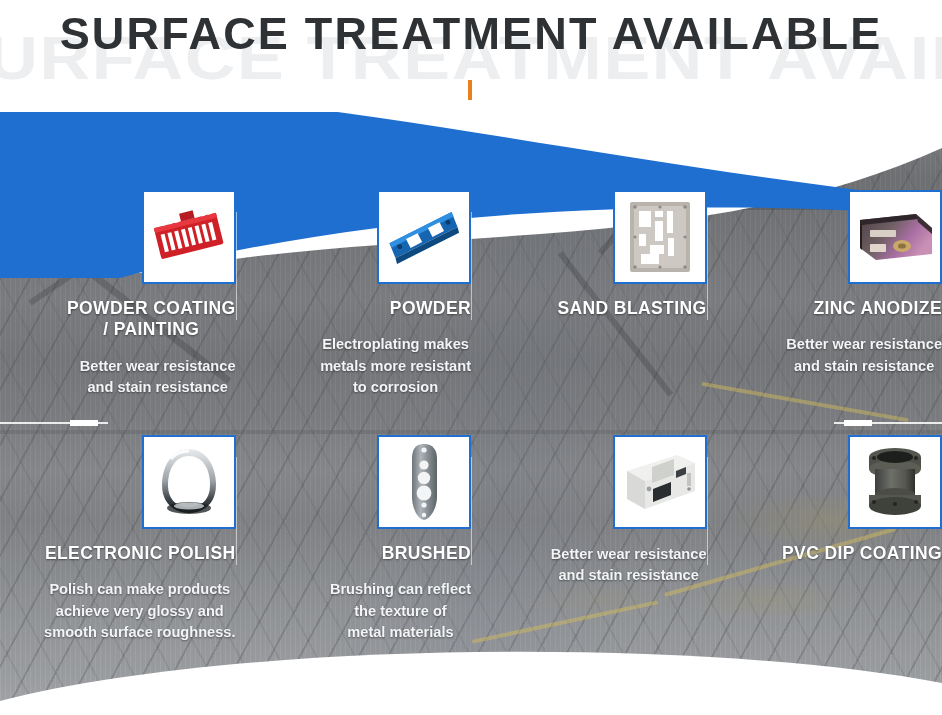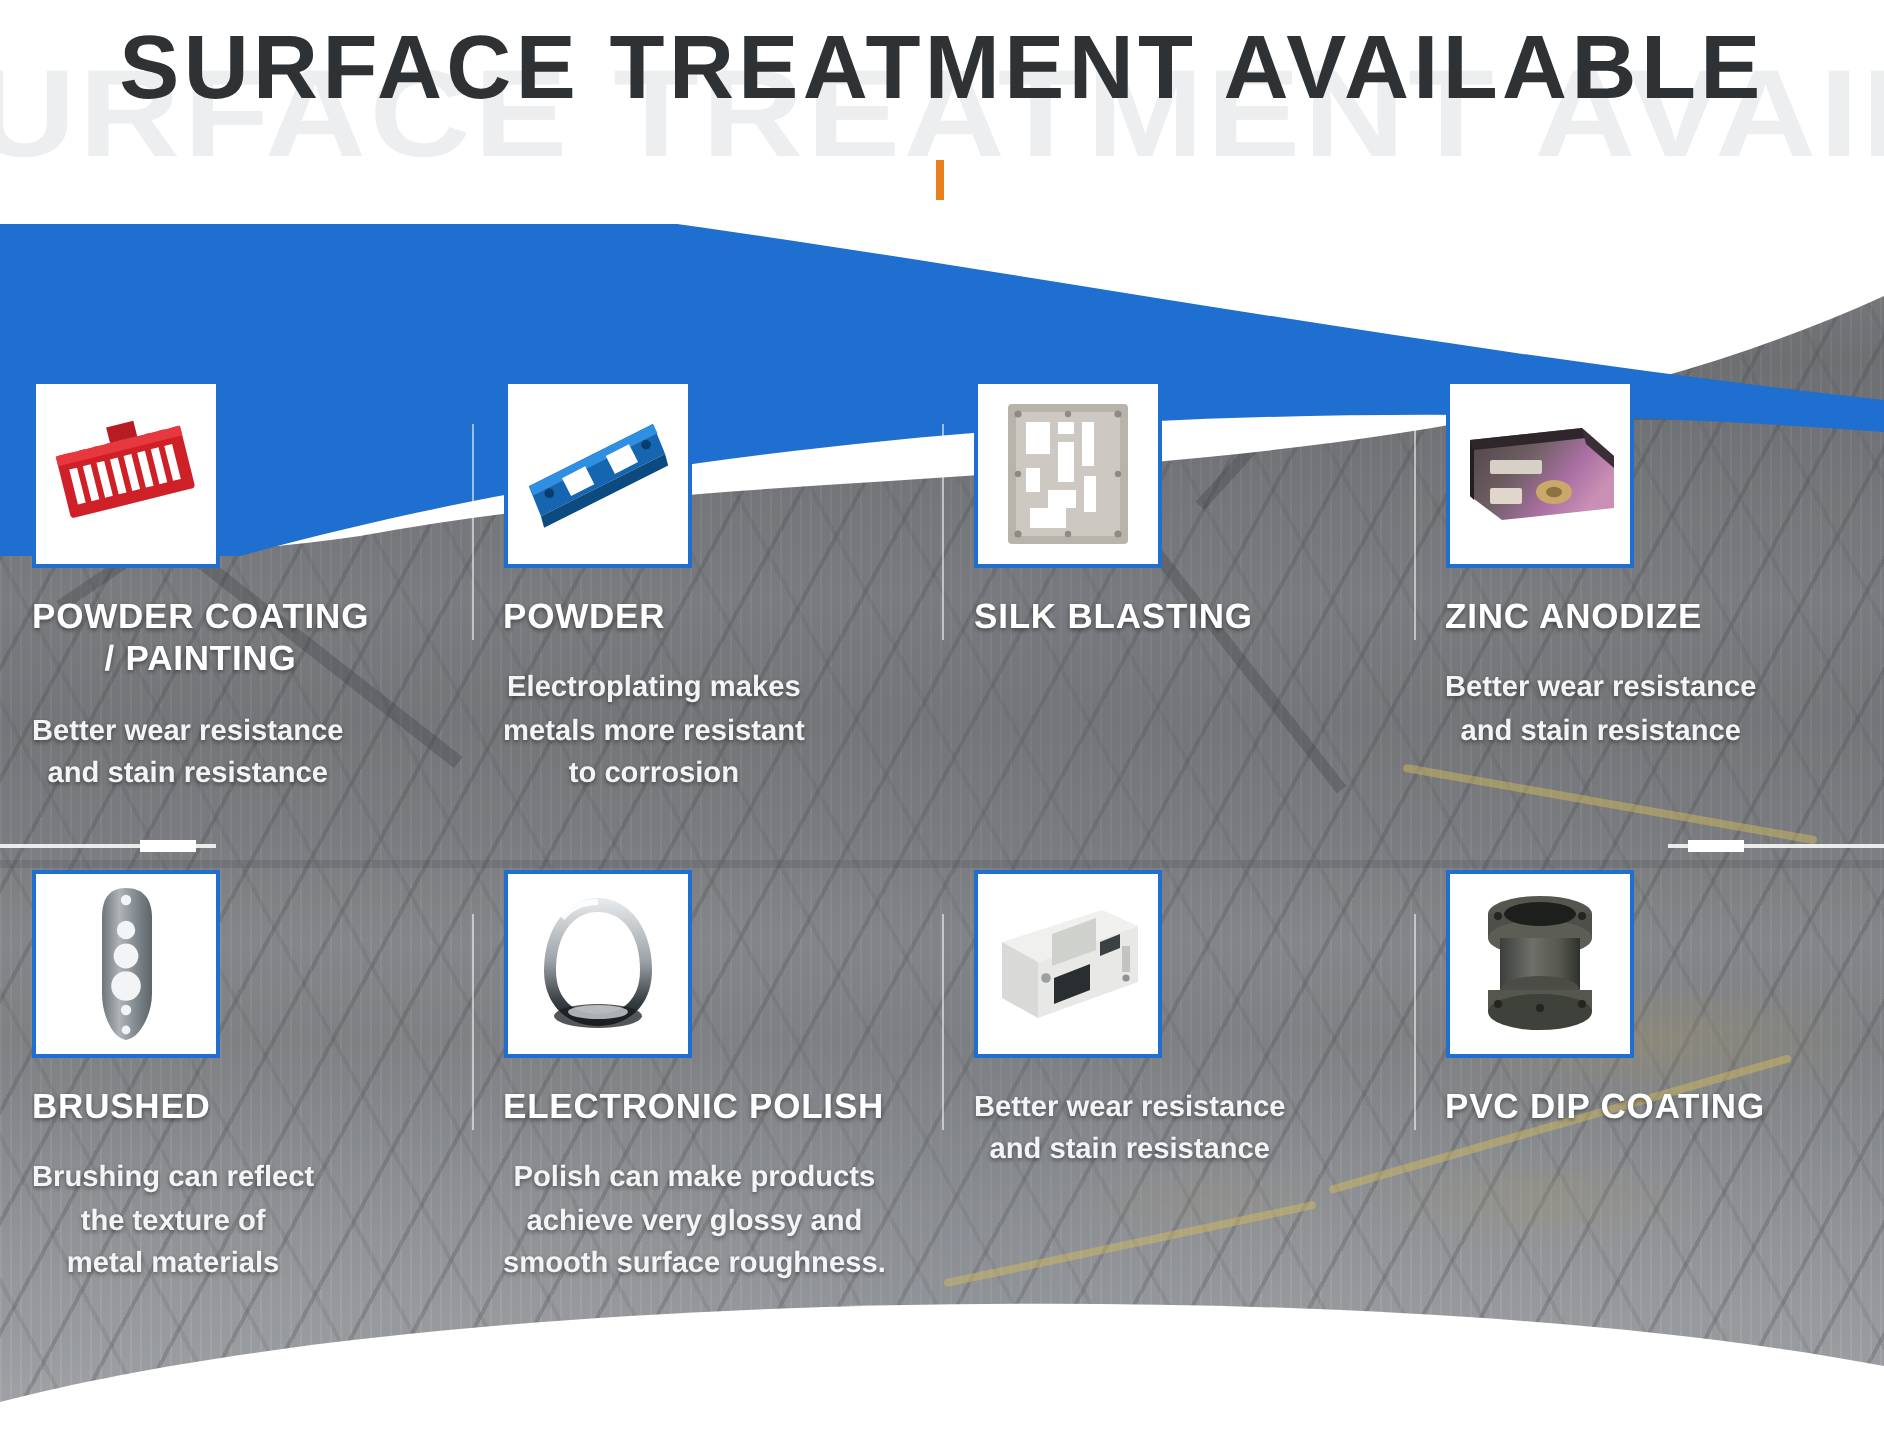--- a/index.html
+++ b/index.html
@@ -135,22 +135,22 @@
     width: 942px;
   }
   .row-1 { height: 215px; }
   .row-2 { height: 245px; margin-top: 30px; }
 
   .cell {
     position: relative;
     flex: 1 1 0;
     display: flex;
     flex-direction: column;
-    align-items: flex-start;
-    padding: 0 16px;
+    align-items: flex-end;
+    padding: 0 0;
   }
   .cell + .cell::before {
     content: "";
     position: absolute;
     left: 0; top: 22px;
     width: 1px; height: 108px;
     background: rgba(255,255,255,.55);
   }
 
   .thumb {
@@ -320,21 +320,21 @@
                 <circle cx="61" cy="9" r="1.8"></circle>
               <circle cx="11" cy="69" r="1.8"></circle>
                 <circle cx="61" cy="69" r="1.8"></circle>
               <circle cx="36" cy="9" r="1.6"></circle>
                 <circle cx="36" cy="69" r="1.6"></circle>
               <circle cx="11" cy="39" r="1.6"></circle>
                 <circle cx="61" cy="39" r="1.6"></circle>
             </g>
           </svg>
         </div>
-        <div class="item-title">SILK BLASTING</div>
+        <div class="item-title">SAND BLASTING</div>
       </div>
 
       <div class="cell">
         <div class="thumb">
           <svg width="82" height="62" viewBox="0 0 82 62">
             <defs>
               <linearGradient id="zincg" x1="0" y1="0" x2="1" y2="0.5">
                 <stop offset="0%" stop-color="#4d4046"></stop>
                 <stop offset="45%" stop-color="#6f5f63"></stop>
                 <stop offset="75%" stop-color="#a96fa3"></stop>
@@ -355,20 +355,44 @@
         <div class="item-desc">Better wear resistance
 and stain resistance</div>
       </div>
 
     </div>
 
     <div class="row row-2">
 
       <div class="cell">
         <div class="thumb">
+          <svg width="80" height="78" viewBox="0 0 80 78">
+            <defs>
+              <linearGradient id="polg" x1="0" y1="0" x2="0" y2="1">
+                <stop offset="0%" stop-color="#e9ecee"></stop>
+                <stop offset="50%" stop-color="#9aa1a6"></stop>
+                <stop offset="80%" stop-color="#3a4044"></stop>
+                <stop offset="100%" stop-color="#14181a"></stop>
+              </linearGradient>
+            </defs>
+            <path d="M40,6 C56,6 67,22 67,42 C67,60 55,70 40,70 C25,70 13,60 13,42 C13,22 24,6 40,6 Z" fill="url(#polg)"></path>
+            <path d="M40,13 C53,13 61,25 61,42 C61,57 52,64 40,64 C28,64 19,57 19,42 C19,25 27,13 40,13 Z" fill="#ffffff"></path>
+            <path d="M22,16 C27,10 34,8 40,8" stroke="#ffffff" stroke-width="3" fill="none" opacity=".9"></path>
+            <ellipse cx="40" cy="65" rx="22" ry="6" fill="#1b1f22" opacity=".75"></ellipse>
+            <ellipse cx="40" cy="63" rx="15" ry="3.5" fill="#cfd4d7" opacity=".8"></ellipse>
+          </svg>
+        </div>
+        <div class="item-title">ELECTRONIC POLISH</div>
+        <div class="item-desc">Polish can make products
+achieve very glossy and
+smooth surface roughness.</div>
+      </div>
+
+      <div class="cell">
+        <div class="thumb">
           <svg width="50" height="82" viewBox="0 0 50 82">
             <defs>
               <linearGradient id="brushg" x1="0" y1="0" x2="1" y2="0">
                 <stop offset="0%" stop-color="#6e757a"></stop>
                 <stop offset="35%" stop-color="#aeb4b8"></stop>
                 <stop offset="65%" stop-color="#868d92"></stop>
                 <stop offset="100%" stop-color="#5d6468"></stop>
               </linearGradient>
             </defs>
             <path d="M25,3 C34,3 38,9 38,18 L38,56 C38,66 32,78 25,79 C18,78 13,66 13,56 L13,18 C13,9 16,3 25,3 Z" fill="url(#brushg)"></path>
@@ -377,44 +401,20 @@
             <circle cx="25" cy="37" r="6.2" fill="#f2f4f5"></circle>
             <circle cx="25" cy="52" r="7.4" fill="#f2f4f5"></circle>
             <circle cx="25" cy="64" r="2.6" fill="#f2f4f5"></circle>
             <circle cx="25" cy="74" r="2.2" fill="#f2f4f5"></circle>
           </svg>
         </div>
         <div class="item-title">BRUSHED</div>
         <div class="item-desc">Brushing can reflect
 the texture of
 metal materials</div>
-      </div>
-
-      <div class="cell">
-        <div class="thumb">
-          <svg width="80" height="78" viewBox="0 0 80 78">
-            <defs>
-              <linearGradient id="polg" x1="0" y1="0" x2="0" y2="1">
-                <stop offset="0%" stop-color="#e9ecee"></stop>
-                <stop offset="50%" stop-color="#9aa1a6"></stop>
-                <stop offset="80%" stop-color="#3a4044"></stop>
-                <stop offset="100%" stop-color="#14181a"></stop>
-              </linearGradient>
-            </defs>
-            <path d="M40,6 C56,6 67,22 67,42 C67,60 55,70 40,70 C25,70 13,60 13,42 C13,22 24,6 40,6 Z" fill="url(#polg)"></path>
-            <path d="M40,13 C53,13 61,25 61,42 C61,57 52,64 40,64 C28,64 19,57 19,42 C19,25 27,13 40,13 Z" fill="#ffffff"></path>
-            <path d="M22,16 C27,10 34,8 40,8" stroke="#ffffff" stroke-width="3" fill="none" opacity=".9"></path>
-            <ellipse cx="40" cy="65" rx="22" ry="6" fill="#1b1f22" opacity=".75"></ellipse>
-            <ellipse cx="40" cy="63" rx="15" ry="3.5" fill="#cfd4d7" opacity=".8"></ellipse>
-          </svg>
-        </div>
-        <div class="item-title">ELECTRONIC POLISH</div>
-        <div class="item-desc">Polish can make products
-achieve very glossy and
-smooth surface roughness.</div>
       </div>
 
       <div class="cell">
         <div class="thumb">
           <svg width="82" height="66" viewBox="0 0 82 66">
             <polygon points="8,22 58,6 76,14 26,32" fill="#f0f0ee"></polygon>
             <polygon points="8,22 26,32 26,60 8,50" fill="#d9dad7"></polygon>
             <polygon points="26,32 76,14 76,42 26,60" fill="#e8e9e6"></polygon>
             <rect x="33" y="30" width="22" height="16" fill="#cfd1cd" transform="skewY(-20)"></rect>
             <polygon points="34,40 52,33 52,46 34,53" fill="#2b2e30"></polygon>

